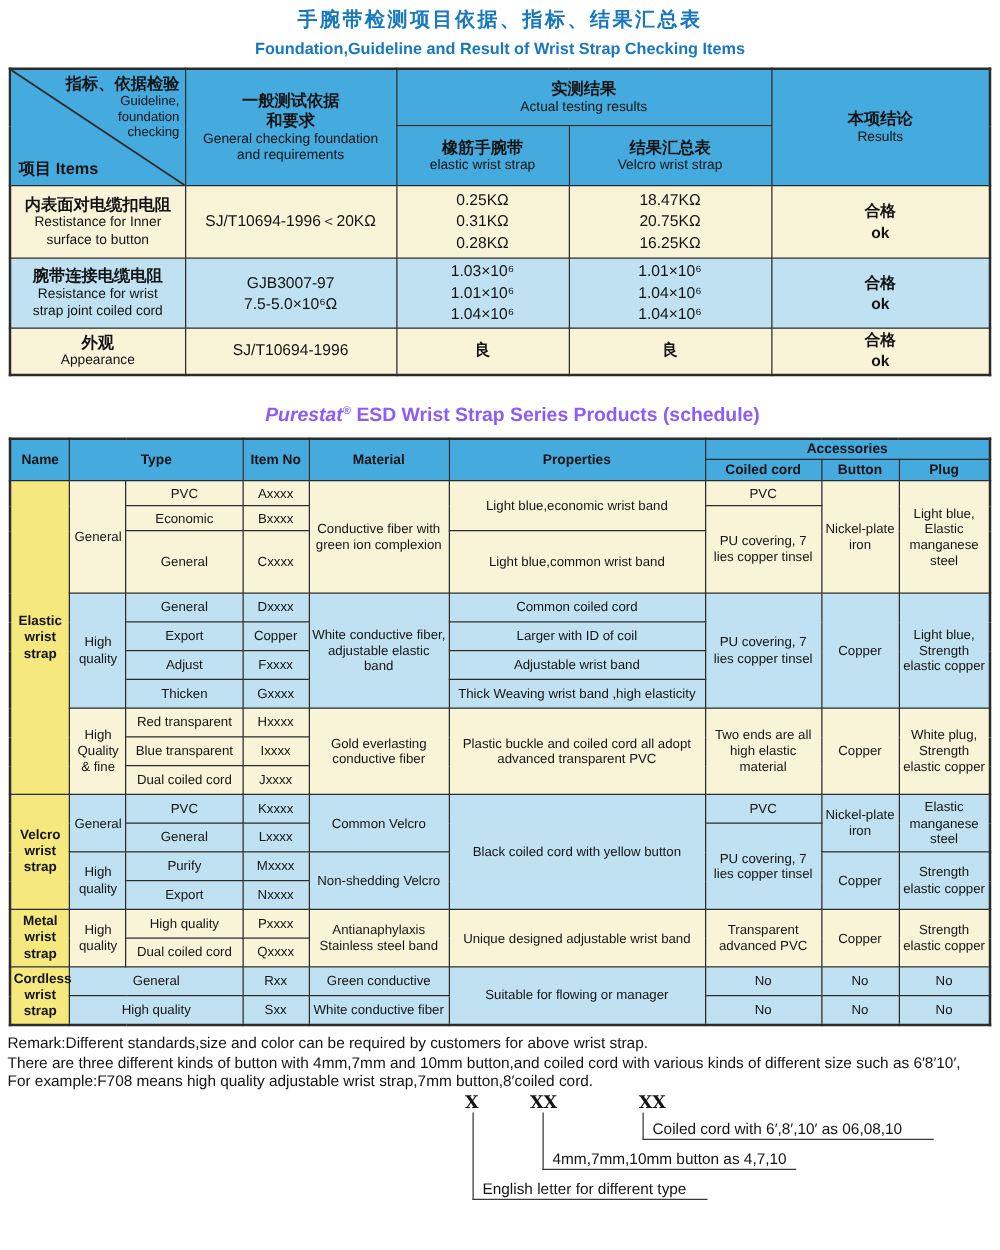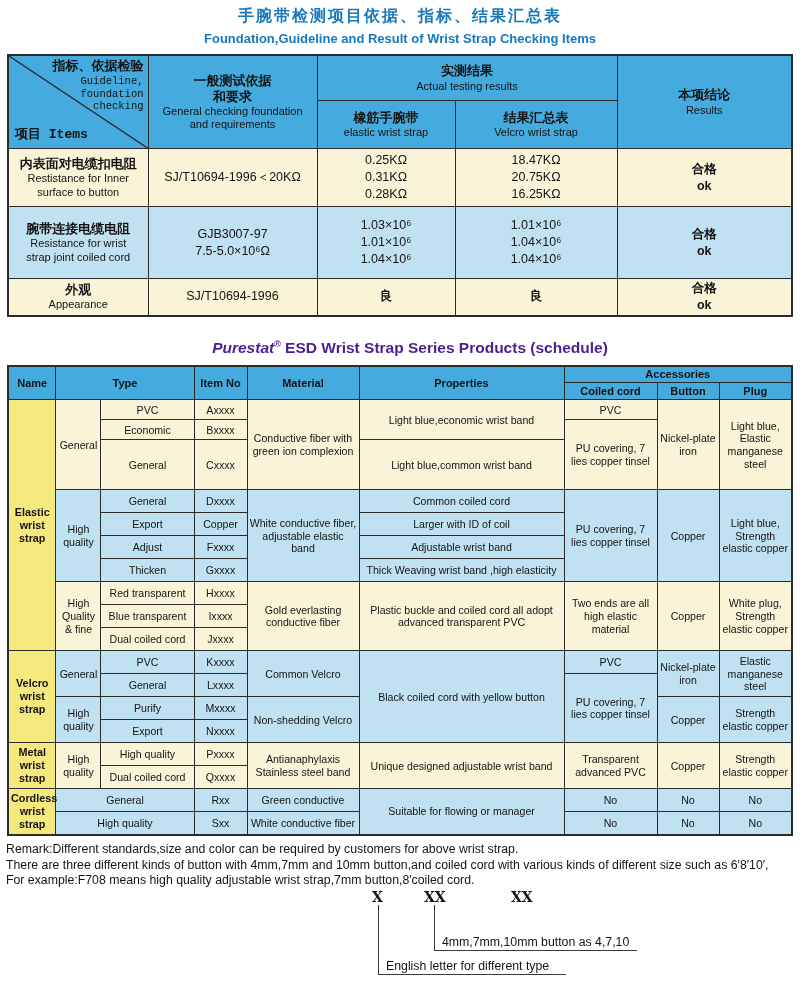--- a/index.html
+++ b/index.html
@@ -15,26 +15,26 @@
   .t1{margin-top:8px;}
   .head{background:#45aadd;}
   .cream td{background:#f9f3d8;}
   .blue td{background:#bfe1f1;}
   td.yellow{background:#f5e87d;font-weight:bold;}
   .zh{font-weight:bold;font-size:13px;line-height:1.25;}
   .en{font-size:11px;line-height:1.2;}
   .pre{white-space:pre-line;}
   .val{font-size:12.5px;line-height:1.35;}
   
-  .corner{position:relative;padding:0;font-family:Liberation Mono, monospace;}
+  .corner{position:relative;padding:0;}
   .corner svg{position:absolute;left:0;top:0;width:100%;height:100%;}
   .corner .c-top{position:absolute;top:3px;right:4px;text-align:right;}
   .corner .c-items{position:absolute;left:6px;bottom:5px;}
   
-  .t2-title{color:#4c1d95;font-weight:bold;font-size:15.5px;text-align:center;margin-top:22px;padding-left:20px;}
+  .t2-title{color:#8b5cf6;font-weight:bold;font-size:15.5px;text-align:center;margin-top:22px;padding-left:20px;}
   .t2-title .brand{font-style:italic;}
   .t2-title sup{font-size:9px;}
   .t2{margin-top:8px;}
   .t2 td{font-size:10.6px;line-height:1.2;}
   .t2 td.hd{font-weight:bold;font-size:11px;background:#45aadd;}
   .t2 td.yellow{font-size:10.8px;}
   tr.hr18{height:17px;} tr.hr20{height:20px;} tr.hr23{height:23px;} tr.hr50{height:50px;}
   
   .remark{width:792px;margin:6px 0 0 6px;font-size:12.3px;line-height:1.27;}
   
@@ -105,21 +105,21 @@
     <td class="val">SJ/T10694-1996＜20KΩ</td>
     <td class="val pre">0.25KΩ
 0.31KΩ
 0.28KΩ</td>
     <td class="val pre">18.47KΩ
 20.75KΩ
 16.25KΩ</td>
     <td class="val pre" style="font-weight:bold">合格
 ok</td>
   </tr>
-  <tr class="blue" style="height:72px">
+  <tr class="blue" style="height:56px">
     <td>
       <div class="zh">腕带连接电缆电阻</div>
       <div class="en pre">Resistance for wrist
 strap joint coiled cord</div>
     </td>
     <td class="val pre">GJB3007-97
 7.5-5.0×10⁶Ω</td>
     <td class="val pre">1.03×10⁶
 1.01×10⁶
 1.04×10⁶</td>
@@ -308,15 +308,16 @@
 <div class="remark">
   <div>Remark:Different standards,size and color can be required by customers for above wrist strap.</div>
   <div>There are three different kinds of button with 4mm,7mm and 10mm button,and coiled cord with various kinds of different size such as 6′8′10′,</div>
   <div>For example:F708 means high quality adjustable wrist strap,7mm button,8′coiled cord.</div>
 </div>
 
 <div class="diagram">
   <span class="mark" style="left:372px">X</span>
   <span class="mark" style="left:424px">XX</span>
   <span class="mark" style="left:511px">XX</span>
+  <div class="dlabel" style="left:514px;top:16px;width:233px;height:22px">Coiled cord with 6′,8′,10′ as 06,08,10</div>
   <div class="dlabel" style="left:434px;top:16px;width:203px;height:46px">4mm,7mm,10mm button as 4,7,10</div>
   <div class="dlabel" style="left:378px;top:16px;width:188px;height:70px">English letter for different type</div>
 </div>
 
 </body></html>

